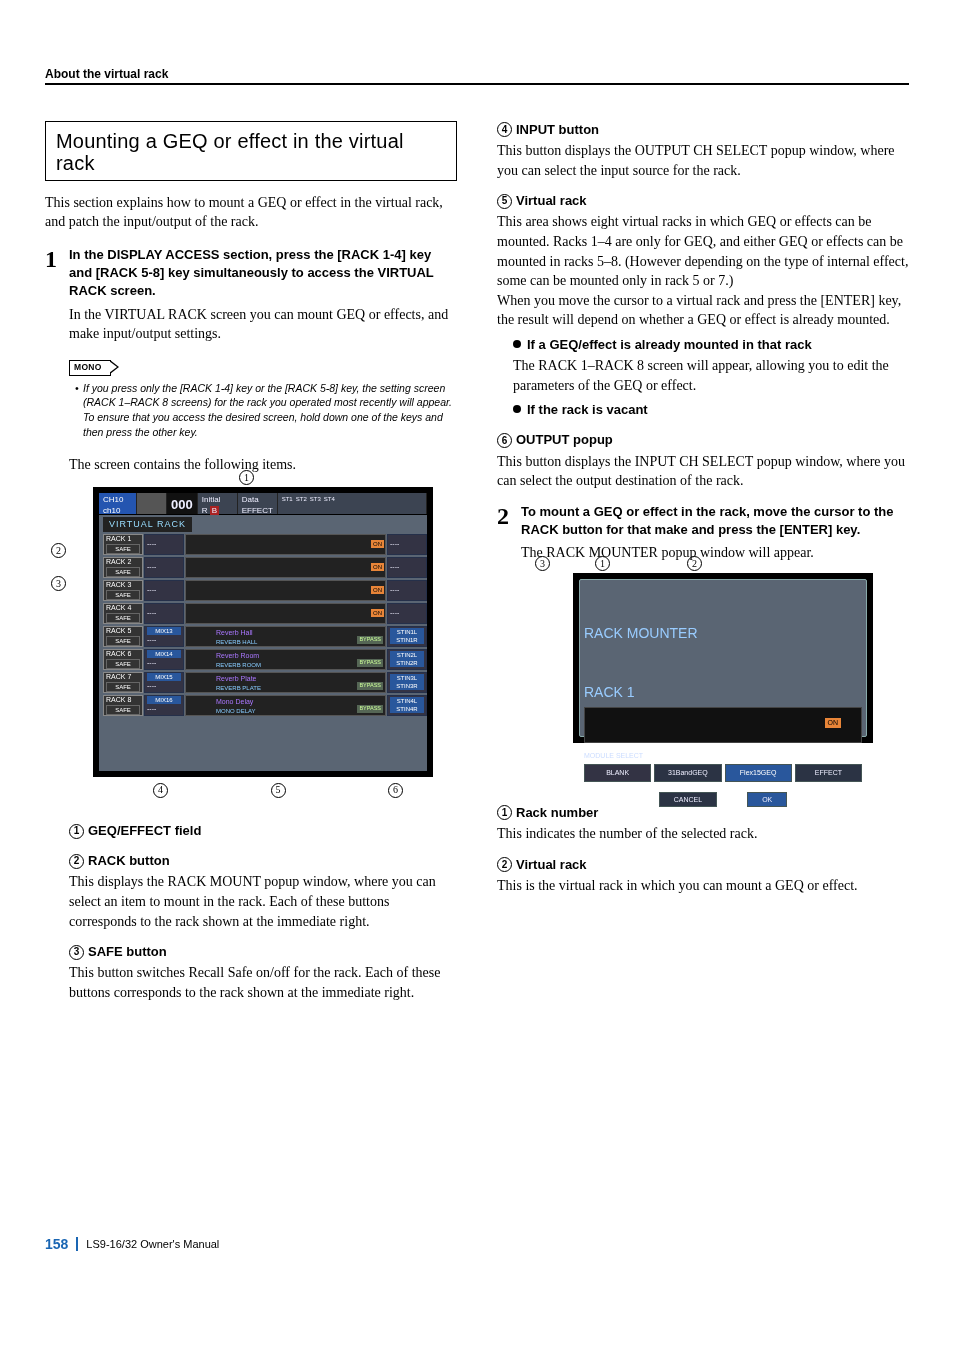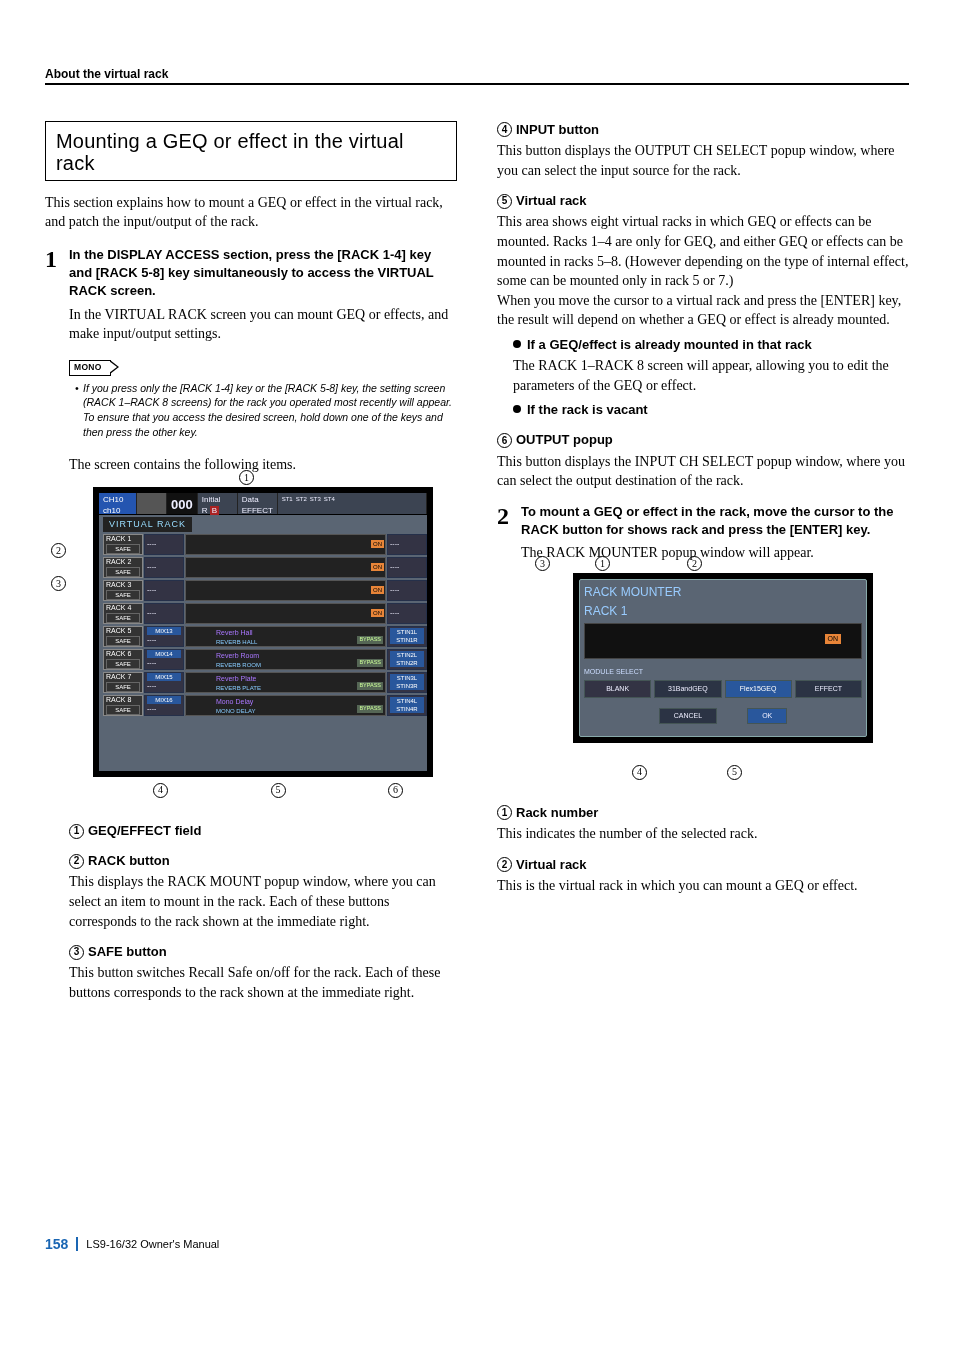--- a/index.html
+++ b/index.html
@@ -228,21 +228,21 @@
     position:absolute;
     inset:6px;
     background:#5a6573;
     font-family:Arial,sans-serif;
     font-size:8px;
     color:#eef;
     border:1px solid #8aa;
     padding:4px;
     border-radius:2px;
   }
-  .s2title { color:#9cf; font-size:12px; margin-bottom:2px;}
+  .s2title { color:#9cf; font-size:14px; margin-bottom:2px;margin-top:40px;}
   .s2rack { background:#111; border:1px solid #444; height:36px; margin:4px 0 8px 0; position:relative;}
   .s2on { position:absolute; right:20px; top:10px; background:#e88538; padding:0 3px; color:#000; font-size:7px;}
   .modsel { font-size:7px; color:#cdf; margin-bottom:3px;}
   .modbtns { display:flex; gap:3px;}
   .modbtn { flex:1; background:#2b3344; border:1px solid #455; font-size:7px; padding:3px 0; text-align:center;}
   .modbtn.blank { background:#334;}
   .modbtn.sel { background:#29579c; color:#fff;}
   .dlgbtns { display:flex; justify-content:center; gap:30px; margin-top:10px;}
   .dlgbtn { background:#2b3344; border:1px solid #455; padding:2px 14px; font-size:7px;}
   .dlgbtn.ok { background:#29579c;}
@@ -470,21 +470,21 @@
             </div>
             <div class="item-body">
               <div>This button displays the INPUT CH SELECT popup window, where you can select the output destination of the rack.</div>
             </div>
           </div>
         </div>
 
       <div class="step">
         <div class="step-num">2</div>
         <div class="step-body">
-          <div class="step-title">To mount a GEQ or effect in the rack, move the cursor to the RACK button for shows rack and press the [ENTER] key.</div>
+          <div class="step-title">To mount a GEQ or effect in the rack, move the cursor to the RACK button for that make and press the [ENTER] key.</div>
           <div class="step-desc">The RACK MOUNTER popup window will appear.</div>
         </div>
       </div>
 
       <div class="screenshot-wrap" style="margin-left:40px;">
         <span class="callout" style="left:-2px; top:-18px;"><span class="circ">3</span></span>
         <span class="callout" style="left:58px; top:-18px;"><span class="circ">1</span></span>
         <span class="callout" style="left:150px; top:-18px;"><span class="circ">2</span></span>
 
         <div class="screenshot s2">

